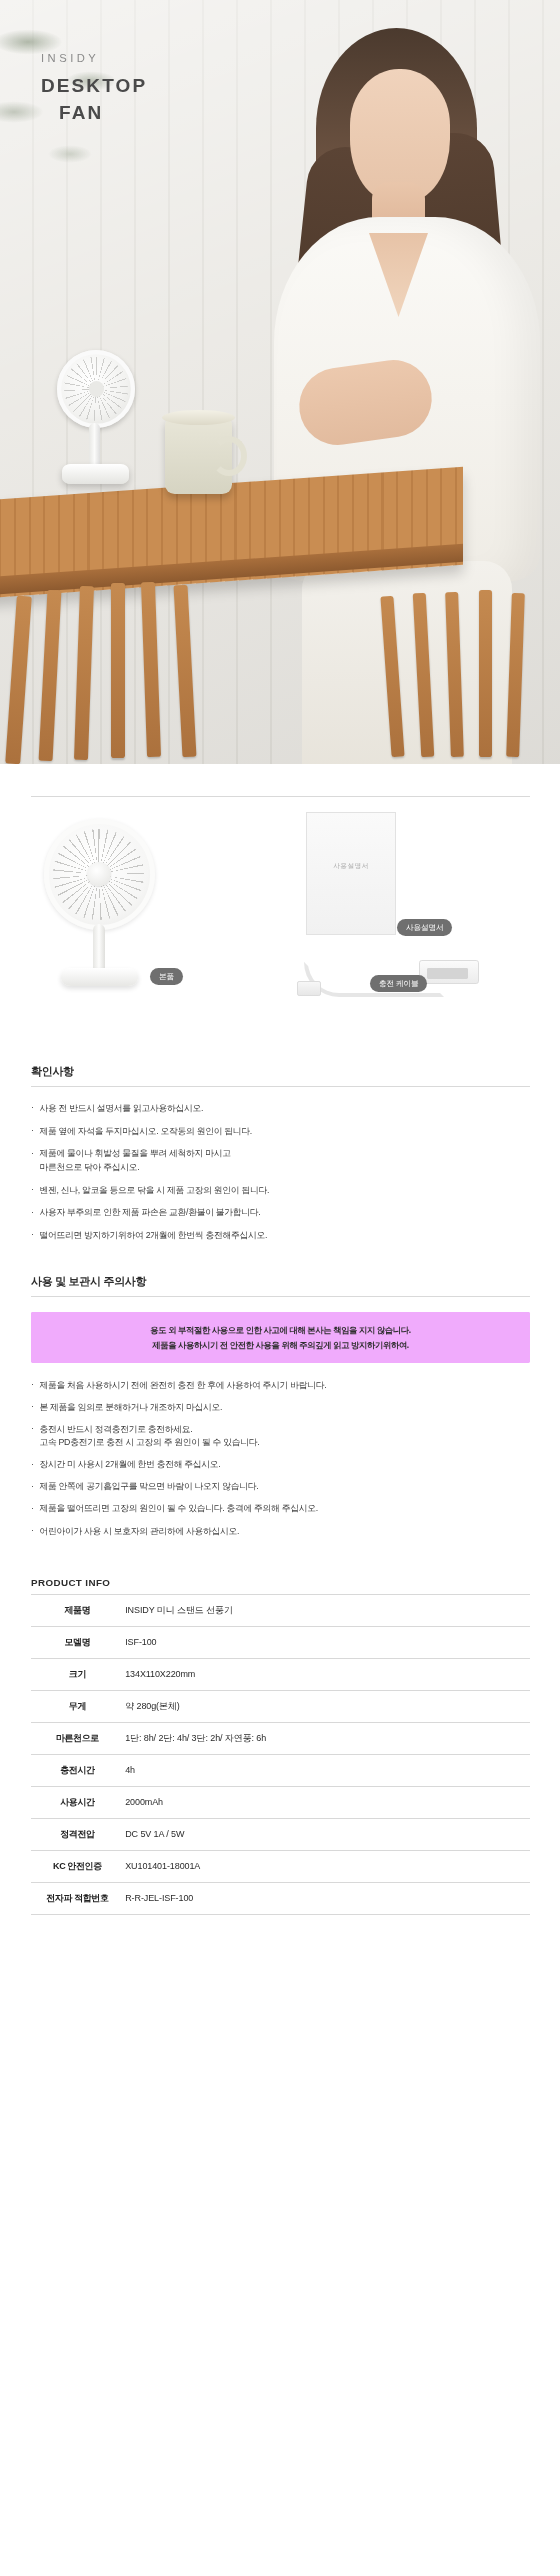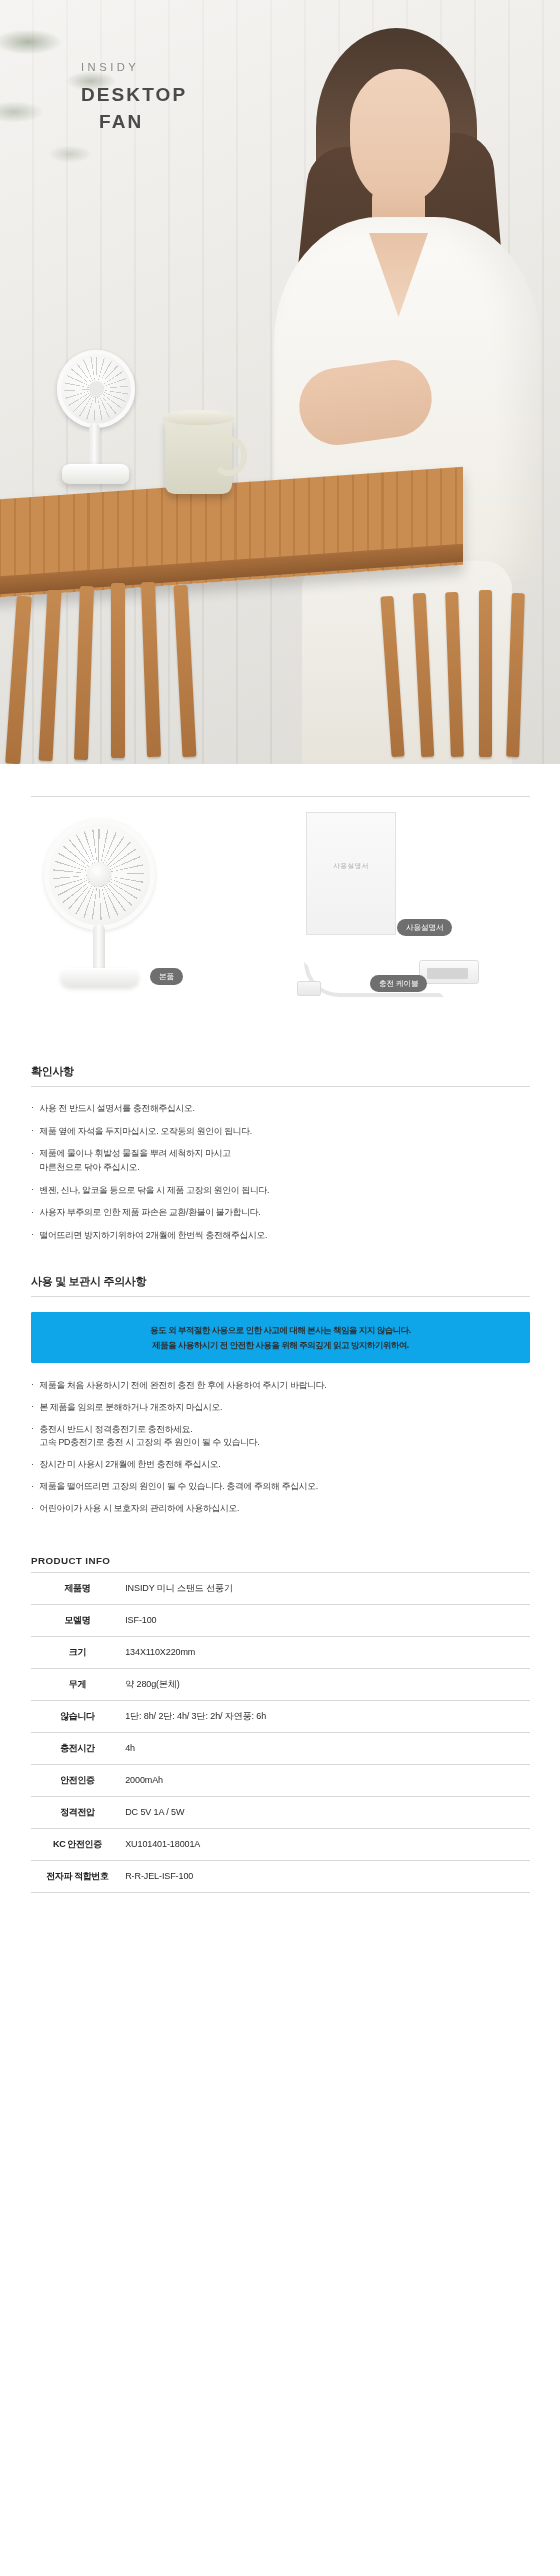--- a/index.html
+++ b/index.html
@@ -229,25 +229,24 @@
     position: absolute;
     right: -15.4px; top: 18px;
     width: 24px; height: 28px;
     border: 6.3px solid #e3e1d2;
     border-left-color: transparent;
     border-radius: 50%;
   }
 
   .hero-title {
     position: absolute;
-    left: 41px; top: 59px;
+    left: 41px; top: 50px;
     line-height: 1.45;
     letter-spacing: 2.1px;
     color: #6f6f6f;
-    margin-left: 40px;
   }
   .hero-title .brand {
     font-size: 11.2px;
     font-weight: 400;
     letter-spacing: 3.5px;
     color: #8a8a8a;
     margin-bottom: 5.6px;
   }
   .hero-title .line1,
   .hero-title .line2 {
@@ -402,21 +401,21 @@
     color: #3b3b3b;
   }
   .note-list li .sub {
     display: block;
     padding-left: 0;
   }
 
   
   .caution { margin-top: 31px; }
   .caution-box {
-    background: #0ea5e9;
+    background: #f0abfc;
     border-radius: 1.4px;
     padding: 11.2px 12.6px;
     text-align: center;
     font-size: 8.4px;
     font-weight: 700;
     color: #2f2f2f;
     line-height: 1.75;
     letter-spacing: -0.4px;
     margin-bottom: 15.4px;
   }
@@ -538,41 +537,42 @@
       <div class="tag tag-main">본품</div>
       <div class="tag tag-manual">사용설명서</div>
       <div class="tag tag-cable">충전 케이블</div>
     </div>
   </section>
 
   <section class="section checks">
     <h2 class="sec-title">확인사항</h2>
     <div class="rule"></div>
     <ul class="note-list">
-        <li>사용 전 반드시 설명서를 충전해주십시오.</li>
+        <li>사용 전 반드시 설명서를 읽고사용하십시오.</li>
         <li>제품 옆에 자석을 두지마십시오. 오작동의 원인이 됩니다.</li>
         <li>제품에 물이나 휘발성 물질을 뿌려 세척하지 마시고<span class="sub">마른천으로 닦아 주십시오.</span></li>
         <li>벤젠, 신나, 알코올 등으로 닦을 시 제품 고장의 원인이 됩니다.</li>
         <li>사용자 부주의로 인한 제품 파손은 교환/환불이 불가합니다.</li>
         <li>떨어뜨리면 방지하기위하여 2개월에 한번씩 충전해주십시오.</li>
       </ul>
   </section>
 
   <section class="section caution">
     <h2 class="sec-title">사용 및 보관시 주의사항</h2>
     <div class="rule"></div>
     <div class="caution-box">
       <div>용도 외 부적절한 사용으로 인한 사고에 대해 본사는 책임을 지지 않습니다.</div>
       <div>제품을 사용하시기 전 안전한 사용을 위해 주의깊게 읽고 방지하기위하여.</div>
     </div>
     <ul class="note-list">
         <li>제품을 처음 사용하시기 전에 완전히 충전 한 후에 사용하여 주시기 바랍니다.</li>
         <li>본 제품을 임의로 분해하거나 개조하지 마십시오.</li>
         <li>충전시 반드시 정격충전기로 충전하세요.<span class="sub">고속 PD충전기로 충전 시 고장의 주 원인이 될 수 있습니다.</span></li>
         <li>장시간 미 사용시 2개월에 한번 충전해 주십시오.</li>
+        <li>제품 안쪽에 공기흡입구를 막으면 바람이 나오지 않습니다.</li>
         <li>제품을 떨어뜨리면 고장의 원인이 될 수 있습니다. 충격에 주의해 주십시오.</li>
         <li>어린아이가 사용 시 보호자의 관리하에 사용하십시오.</li>
       </ul>
   </section>
 
   <section class="section product-info">
     <h2 class="pi-title">PRODUCT INFO</h2>
     <table class="spec">
       <tbody>
           <tr>
@@ -585,29 +585,29 @@
           </tr>
           <tr>
             <th>크기</th>
             <td>134X110X220mm</td>
           </tr>
           <tr>
             <th>무게</th>
             <td>약 280g(본체)</td>
           </tr>
           <tr>
-            <th>않습니다</th>
+            <th>마른천으로</th>
             <td>1단: 8h/ 2단: 4h/ 3단: 2h/ 자연풍: 6h</td>
           </tr>
           <tr>
             <th>충전시간</th>
             <td>4h</td>
           </tr>
           <tr>
-            <th>안전인증</th>
+            <th>사용시간</th>
             <td>2000mAh</td>
           </tr>
           <tr>
             <th>정격전압</th>
             <td>DC 5V 1A / 5W</td>
           </tr>
           <tr>
             <th>KC 안전인증</th>
             <td>XU101401-18001A</td>
           </tr>

